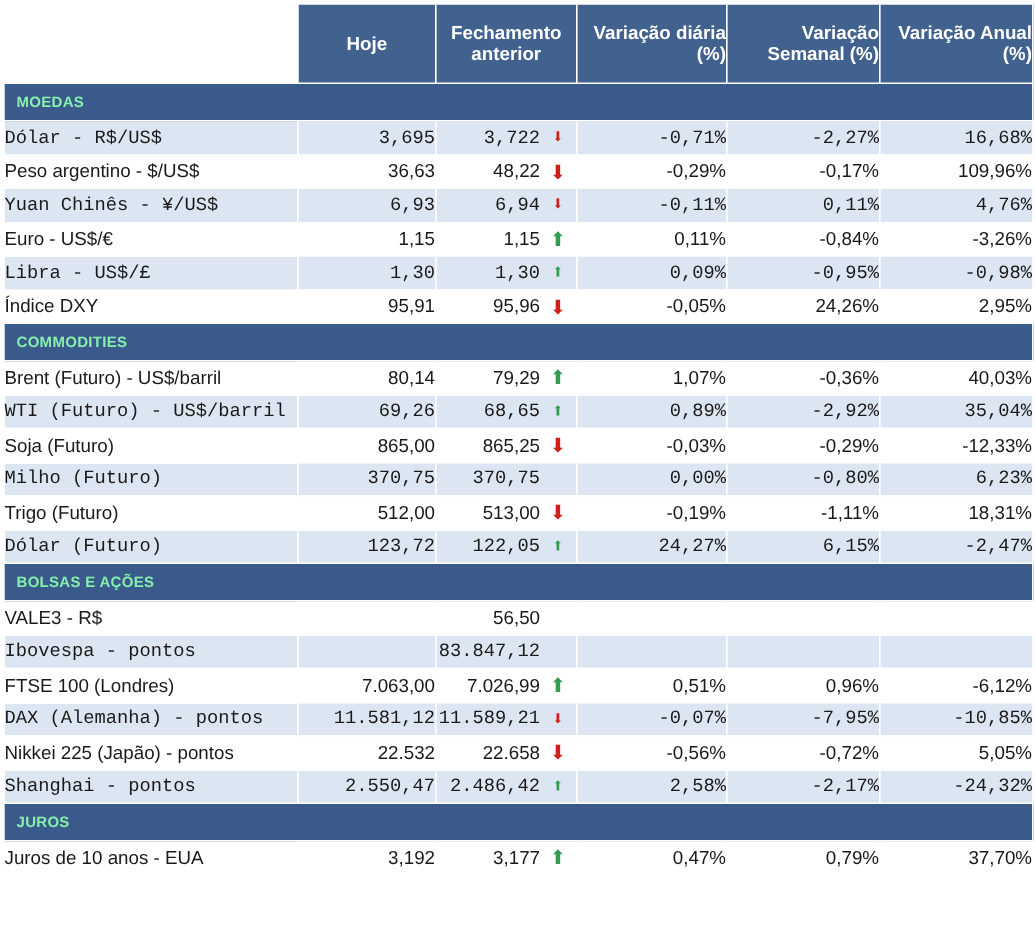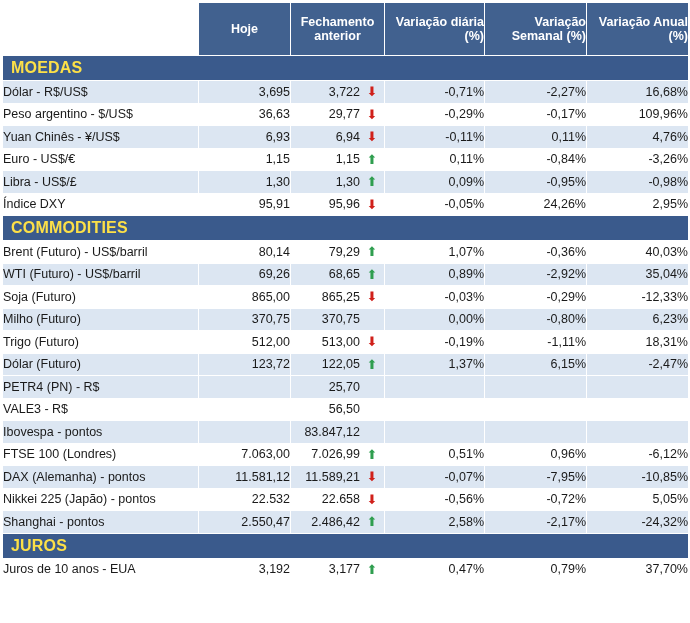--- a/index.html
+++ b/index.html
@@ -49,25 +49,25 @@
     height: 52px;
     padding: 2px 6px;
     line-height: 1.15;
     border: 1px solid #ffffff;
   }
   thead th.blank { background: #ffffff; border-left: none; border-top: none; border-bottom: 1px solid #ffffff;}
   thead th.hoje-h, thead th.fech-h { text-align: center; }
 
   tr.section td {
     background: #3a5a8c;
-    color: #fde047;
+    color: #86efac;
     font-weight: bold;
     height: 22px;
     padding: 1px 8px;
-    font-size: 16px;
+    font-size: 10px;
     letter-spacing: 0.2px;
   }
   tr.row td {
     height: 21.5px;
     font-size: 12.5px;
   }
   td.name {
     padding-left: 7px;
     text-align: left;
     white-space: nowrap;
@@ -91,21 +91,21 @@
     text-align: center;
     font-size: 13px;
     line-height: 1;
     margin-left: 4px;
   }
   .arw.up { color: #2f9e4f; }
   .arw.down { color: #d0201a; }
   .arw.none { color: transparent; }
 
   
-  tr.band-light td { background: #dce6f2; }
+  tr.band-light td { background: #dce6f2; font-family: Liberation Mono, monospace; }
   tr.band-white td { background: #ffffff; }
 </style>
 </head>
 <body>
 
 <div class="sheet">
   <table class="fin">
     <colgroup>
       <col class="c-name">
         <col class="c-hoje">
@@ -139,21 +139,21 @@
           </td>
           <td class="num">-0,71%</td>
           <td class="num">-2,27%</td>
           <td class="num">16,68%</td>
         </tr>
         <tr class="row band-white">
           <td class="name">Peso argentino - $/US$</td>
           <td class="num">36,63</td>
           <td>
             <div class="valwrap">
-              <span class="v">29,77</span>
+              <span class="v">48,22</span>
               <span class="arw down">⬇</span>
             </div>
           </td>
           <td class="num">-0,29%</td>
           <td class="num">-0,17%</td>
           <td class="num">109,96%</td>
         </tr>
         <tr class="row band-light">
           <td class="name">Yuan Chinês - ¥/US$</td>
           <td class="num">6,93</td>
@@ -276,36 +276,26 @@
         </tr>
         <tr class="row band-light">
           <td class="name">Dólar (Futuro)</td>
           <td class="num">123,72</td>
           <td>
             <div class="valwrap">
               <span class="v">122,05</span>
               <span class="arw up">⬆</span>
             </div>
           </td>
-          <td class="num">1,37%</td>
+          <td class="num">24,27%</td>
           <td class="num">6,15%</td>
           <td class="num">-2,47%</td>
         </tr>
-        <tr class="row band-light">
-          <td class="name">PETR4 (PN) - R$</td>
-          <td class="num"></td>
-          <td>
-            <div class="valwrap">
-              <span class="v">25,70</span>
-              <span class="arw none"></span>
-            </div>
-          </td>
-          <td class="num"></td>
-          <td class="num"></td>
-          <td class="num"></td>
+        <tr class="section">
+          <td colspan="6">BOLSAS E AÇÕES</td>
         </tr>
         <tr class="row band-white">
           <td class="name">VALE3 - R$</td>
           <td class="num"></td>
           <td>
             <div class="valwrap">
               <span class="v">56,50</span>
               <span class="arw none"></span>
             </div>
           </td>

